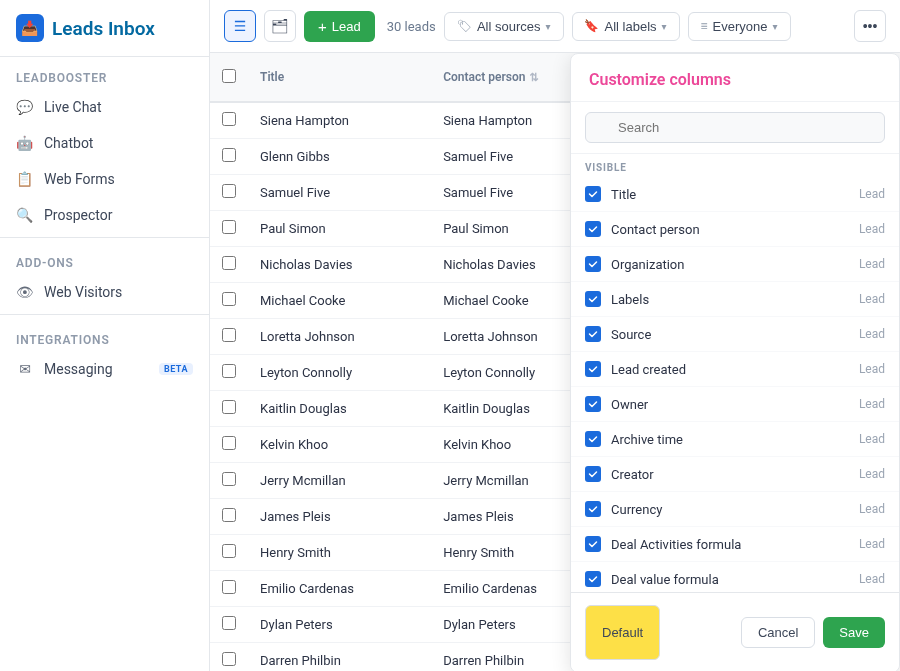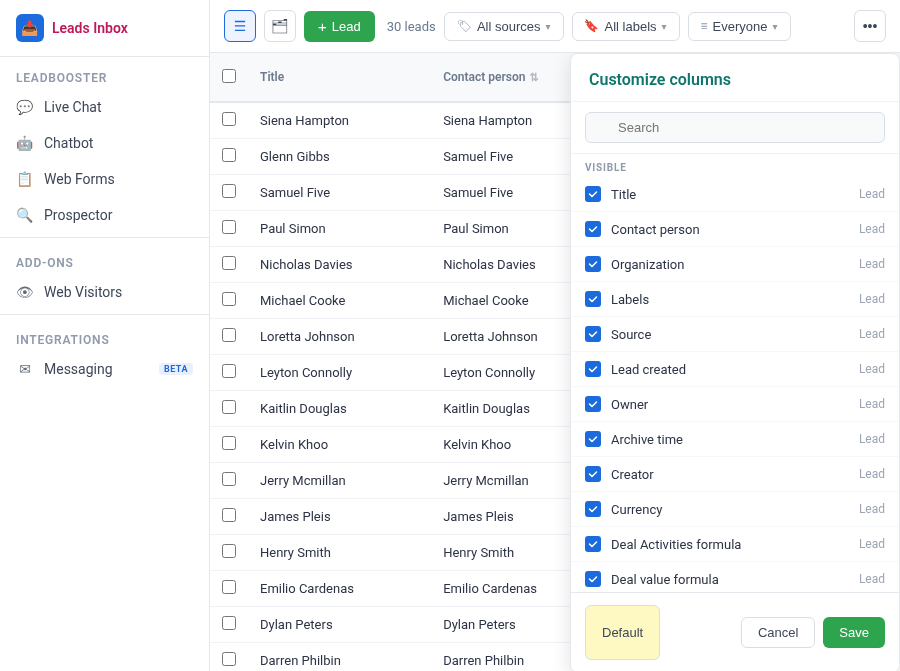--- a/index.html
+++ b/index.html
@@ -2,21 +2,21 @@
 <html><head>
   <meta charset="utf-8">
   <style>
     * { box-sizing: border-box; margin: 0; padding: 0; }
     body { font-family: -apple-system, BlinkMacSystemFont, 'Segoe UI', Roboto, sans-serif; font-size: 13px; background: #f4f5f7; display: flex; height: 671px; overflow: hidden; }
 
     
     .sidebar { width: 210px; background: #fff; border-right: 1px solid #e4e7eb; display: flex; flex-direction: column; height: 100%; }
     .sidebar-header { display: flex; align-items: center; gap: 8px; padding: 14px 16px; border-bottom: 1px solid #e4e7eb; }
     .sidebar-header-icon { width: 28px; height: 28px; background: #1b6bdc; border-radius: 6px; display: flex; align-items: center; justify-content: center; color: white; font-size: 14px; }
-    .sidebar-header-title { font-weight: 600; font-size: 14px; color: #be185d; text-align: right; }
+    .sidebar-header-title { font-weight: 600; font-size: 19px; color: #0369a1; text-align: right; }
     .sidebar-section-label { font-size: 12px; color: #8f9aaa; font-weight: 600; letter-spacing: 0.8px; padding: 14px 16px 4px; text-transform: uppercase; }
     .sidebar-item { display: flex; align-items: center; gap: 10px; padding: 9px 16px; color: #3d4759; cursor: pointer; border-radius: 0; }
     .sidebar-item-icon { width: 18px; height: 18px; display: flex; align-items: center; justify-content: center; font-size: 14px; opacity: 0.8; }
     .sidebar-item-label { font-size: 14px; }
     .beta-badge { background: #e8f0fe; color: #1b6bdc; font-size: 9px; font-weight: 700; border-radius: 4px; padding: 1px 5px; letter-spacing: 0.5px; margin-left: auto; }
     .sidebar-divider { height: 1px; background: #e4e7eb; margin: 4px 0; }
 
     
     .main { flex: 1; display: flex; flex-direction: column; overflow: hidden; background: #fff; }
 
@@ -39,34 +39,34 @@
     tbody tr { border-bottom: 1px solid #f0f2f5; }
     td { padding: 9px 12px; color: #2c3345; font-size: 13px; white-space: nowrap; }
     .checkbox-cell { width: 36px; }
     .checkbox-cell input[type="checkbox"] { width: 14px; height: 14px; cursor: pointer; }
     .th-with-sort { display: flex; align-items: center; gap: 4px; }
     .sort-icon { color: #b0b8c5; font-size: 11px; }
     .settings-btn { width: 28px; height: 28px; display: flex; align-items: center; justify-content: center; cursor: pointer; color: #6b7a8f; border: 2px solid #e84040; border-radius: 4px; }
 
     
     .customize-panel { position: absolute; right: 0; top: 0; width: 330px; background: #fff; border: 1px solid #e4e7eb; border-radius: 8px; box-shadow: 0 4px 20px rgba(0,0,0,0.12); z-index: 10; max-height: 620px; display: flex; flex-direction: column; }
-    .customize-panel-header { padding: 16px 18px 12px; font-size: 16px; font-weight: 600; color: #0f766e; border-bottom: 1px solid #f0f2f5; }
+    .customize-panel-header { padding: 16px 18px 12px; font-size: 16px; font-weight: 600; color: #ec4899; border-bottom: 1px solid #f0f2f5; }
     .customize-search { padding: 10px 14px; border-bottom: 1px solid #f0f2f5; }
     .customize-search-input { width: 100%; padding: 7px 10px 7px 32px; border: 1px solid #d9dee5; border-radius: 6px; font-size: 13px; color: #be185d; background: #f8f9fa; position: relative; }
     .search-wrap { position: relative; }
     .search-icon-inner { position: absolute; left: 10px; top: 50%; transform: translateY(-50%); color: #8f9aaa; font-size: 12px; pointer-events: none; }
     .visible-label { padding: 8px 14px 4px; font-size: 10px; font-weight: 700; color: #8f9aaa; letter-spacing: 0.8px; text-transform: uppercase; }
     .columns-list { flex: 1; overflow-y: auto; }
     .column-item { display: flex; align-items: center; padding: 9px 14px; border-bottom: 1px solid #f7f8fa; }
     .column-checkbox { width: 16px; height: 16px; border-radius: 3px; background: #1b6bdc; display: flex; align-items: center; justify-content: center; flex-shrink: 0; }
     .column-checkbox svg { width: 10px; height: 10px; fill: white; }
     .column-name { flex: 1; margin-left: 10px; font-size: 13px; color: #2c3345; }
     .column-type { font-size: 12px; color: #9ba5b3; }
     .customize-footer { padding: 12px 14px; border-top: 1px solid #e4e7eb; display: flex; align-items: center; justify-content: space-between; background: #fff; border-radius: 0 0 8px 8px; }
-    .btn-default { padding: 19px 16px; border: 1px solid #d9dee5; border-radius: 6px; background: #fef9c3; color: #3d4759; cursor: pointer; font-size: 13px; font-weight: 500; }
+    .btn-default { padding: 19px 16px; border: 1px solid #d9dee5; border-radius: 6px; background: #fde047; color: #3d4759; cursor: pointer; font-size: 13px; font-weight: 500; }
     .btn-cancel { padding: 7px 16px; border: 1px solid #d9dee5; border-radius: 6px; background: #fff; color: #3d4759; cursor: pointer; font-size: 13px; font-weight: 500; }
     .btn-save { padding: 7px 16px; border: none; border-radius: 6px; background: #2ea44f; color: white; cursor: pointer; font-size: 13px; font-weight: 500; }
   </style>
 </head>
 <body>
 
 <nav class="sidebar">
   <div class="sidebar-header">
     <div class="sidebar-header-icon">📥</div>
     <span class="sidebar-header-title">Leads Inbox</span>

